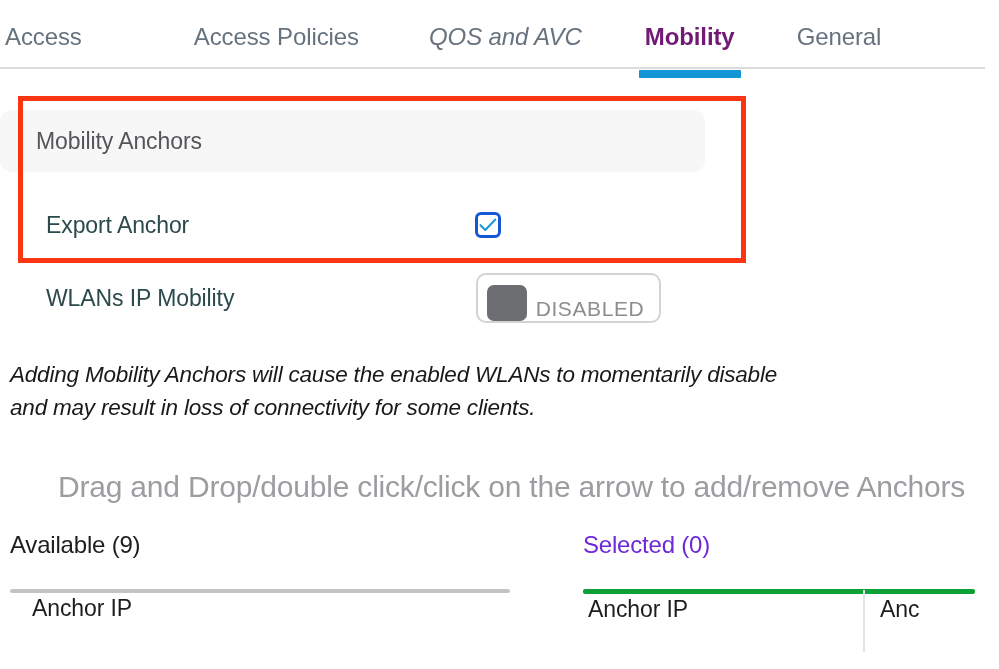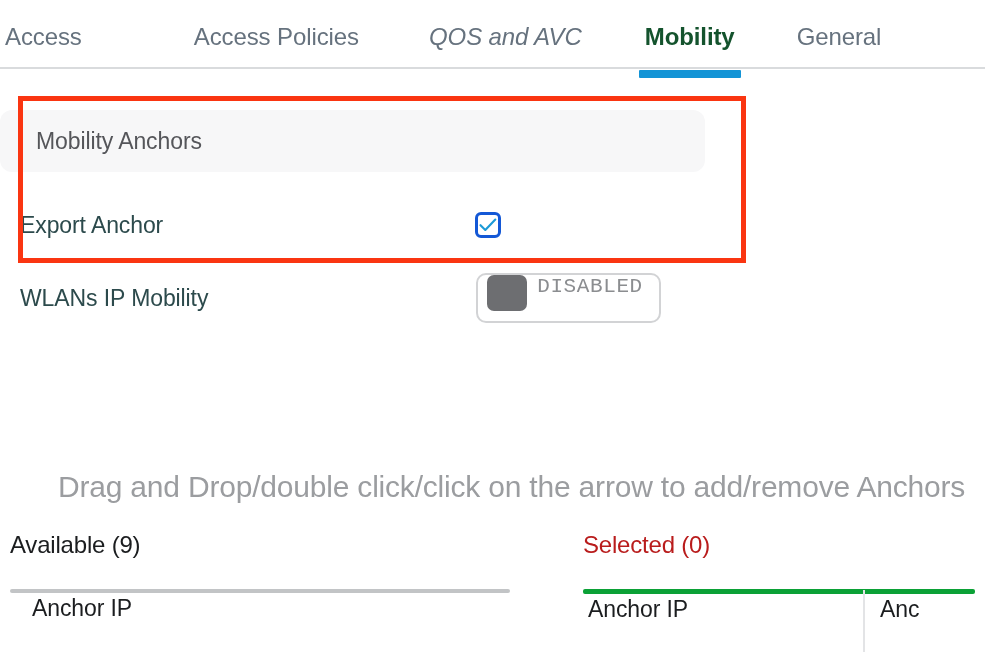--- a/index.html
+++ b/index.html
@@ -52,21 +52,21 @@
     border: none;
     font-family: "Liberation Sans", sans-serif;
     cursor: pointer;
   }
   .tab.t0 { margin-left: 5px; }
   .tab.t1 { margin-left: 112px; }
   .tab.t2 { margin-left: 70px; font-style: italic; }
   .tab.t3 { margin-left: 63px; }
   .tab.t4 { margin-left: 62px; }
   .tab.active {
-    color: #14532d;
+    color: #701a75;
     font-weight: 700;
   }
   .tab.active::after {
     content: "";
     position: absolute;
     left: -6px;
     right: -6px;
     bottom: -26px;
     height: 8px;
     background: #1394d6;
@@ -110,21 +110,21 @@
     position: absolute;
     left: 0;
     width: 760px;
     display: flex;
     align-items: center;
   }
   .field-row.export { top: 204px; height: 42px; }
   .field-row.staticip { top: 272px; height: 52px; }
 
   .field-label {
-    margin-left: 20px;
+    margin-left: 46px;
     font-size: 23px;
     line-height: 30px;
     color: #2c4a4c;
     letter-spacing: -0.1px;
     white-space: nowrap;
   }
   .field-label.sip { color: #2c4a4c; }
 
   
   .checkbox-wrap {
@@ -157,23 +157,22 @@
     display: flex;
     align-items: center;
   }
   .toggle {
     width: 185px;
     height: 50px;
     border: 2px solid #d2d3d5;
     border-radius: 10px;
     background: #ffffff;
     display: flex;
-    align-items: flex-start;
+    align-items: flex-end;
     cursor: pointer;
-    font-family: Liberation Mono, monospace;
   }
   .toggle-knob {
     width: 40px;
     height: 36px;
     margin-left: 9px;
     border-radius: 7px;
     background: #6d6e71;
     flex: none;
   }
   .toggle-text {
@@ -223,21 +222,21 @@
   .pane.available { left: 10px; width: 500px; }
   .pane.selected  { left: 583px; width: 392px; }
 
   .pane-title {
     font-size: 24px;
     line-height: 30px;
     letter-spacing: -0.2px;
     white-space: nowrap;
   }
   .pane.available .pane-title { color: #1b1d1f; }
-  .pane.selected  .pane-title { color: #b91c1c; }
+  .pane.selected  .pane-title { color: #6d28d9; }
 
   .pane-rule {
     margin-top: 29px;
     height: 4px;
     border-radius: 2px;
   }
   .pane.available .pane-rule { background: #c2c4c6; width: 500px; }
   .pane.selected  .pane-rule { background: #0ba136; width: 392px; height: 5px; }
 
   .col-head-row {
@@ -302,20 +301,24 @@
   <div class="field-row staticip">
     <div class="field-label sip">WLANs IP Mobility</div>
     <div class="toggle-wrap">
       <div class="toggle">
         <div class="toggle-knob"></div>
         <div class="toggle-text">DISABLED</div>
       </div>
     </div>
   </div>
 
+  <div class="note">
+    <span class="note-line">Adding Mobility Anchors will cause the enabled WLANs to momentarily disable</span>
+    <span class="note-line">and may result in loss of connectivity for some clients.</span>
+  </div>
 
   <div class="hint">Drag and Drop/double click/click on the arrow to add/remove Anchors</div>
 
   <div class="panes">
 
     <div class="pane available">
       <div class="pane-title">Available (9)</div>
       <div class="pane-rule"></div>
       <div class="col-head-row">
         <div class="col-head c0">Anchor IP</div>

